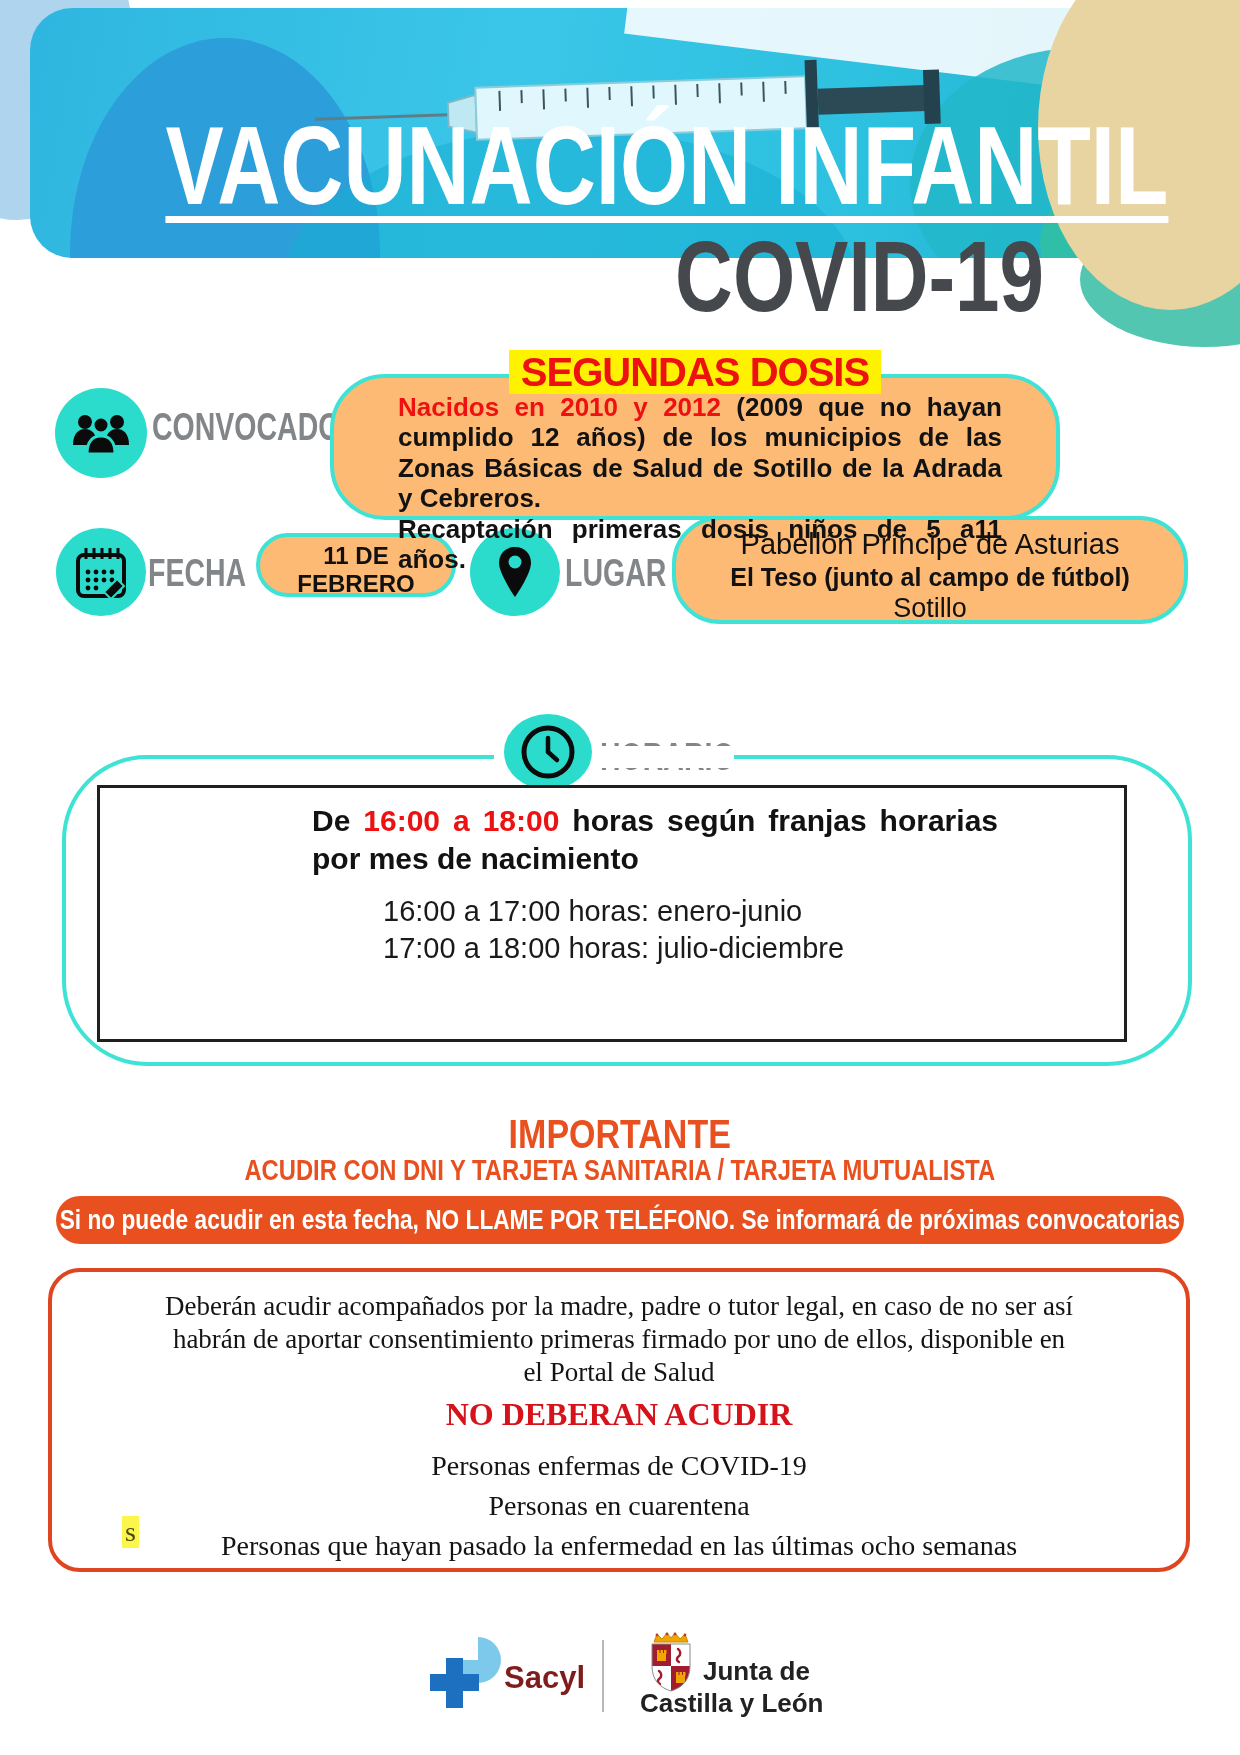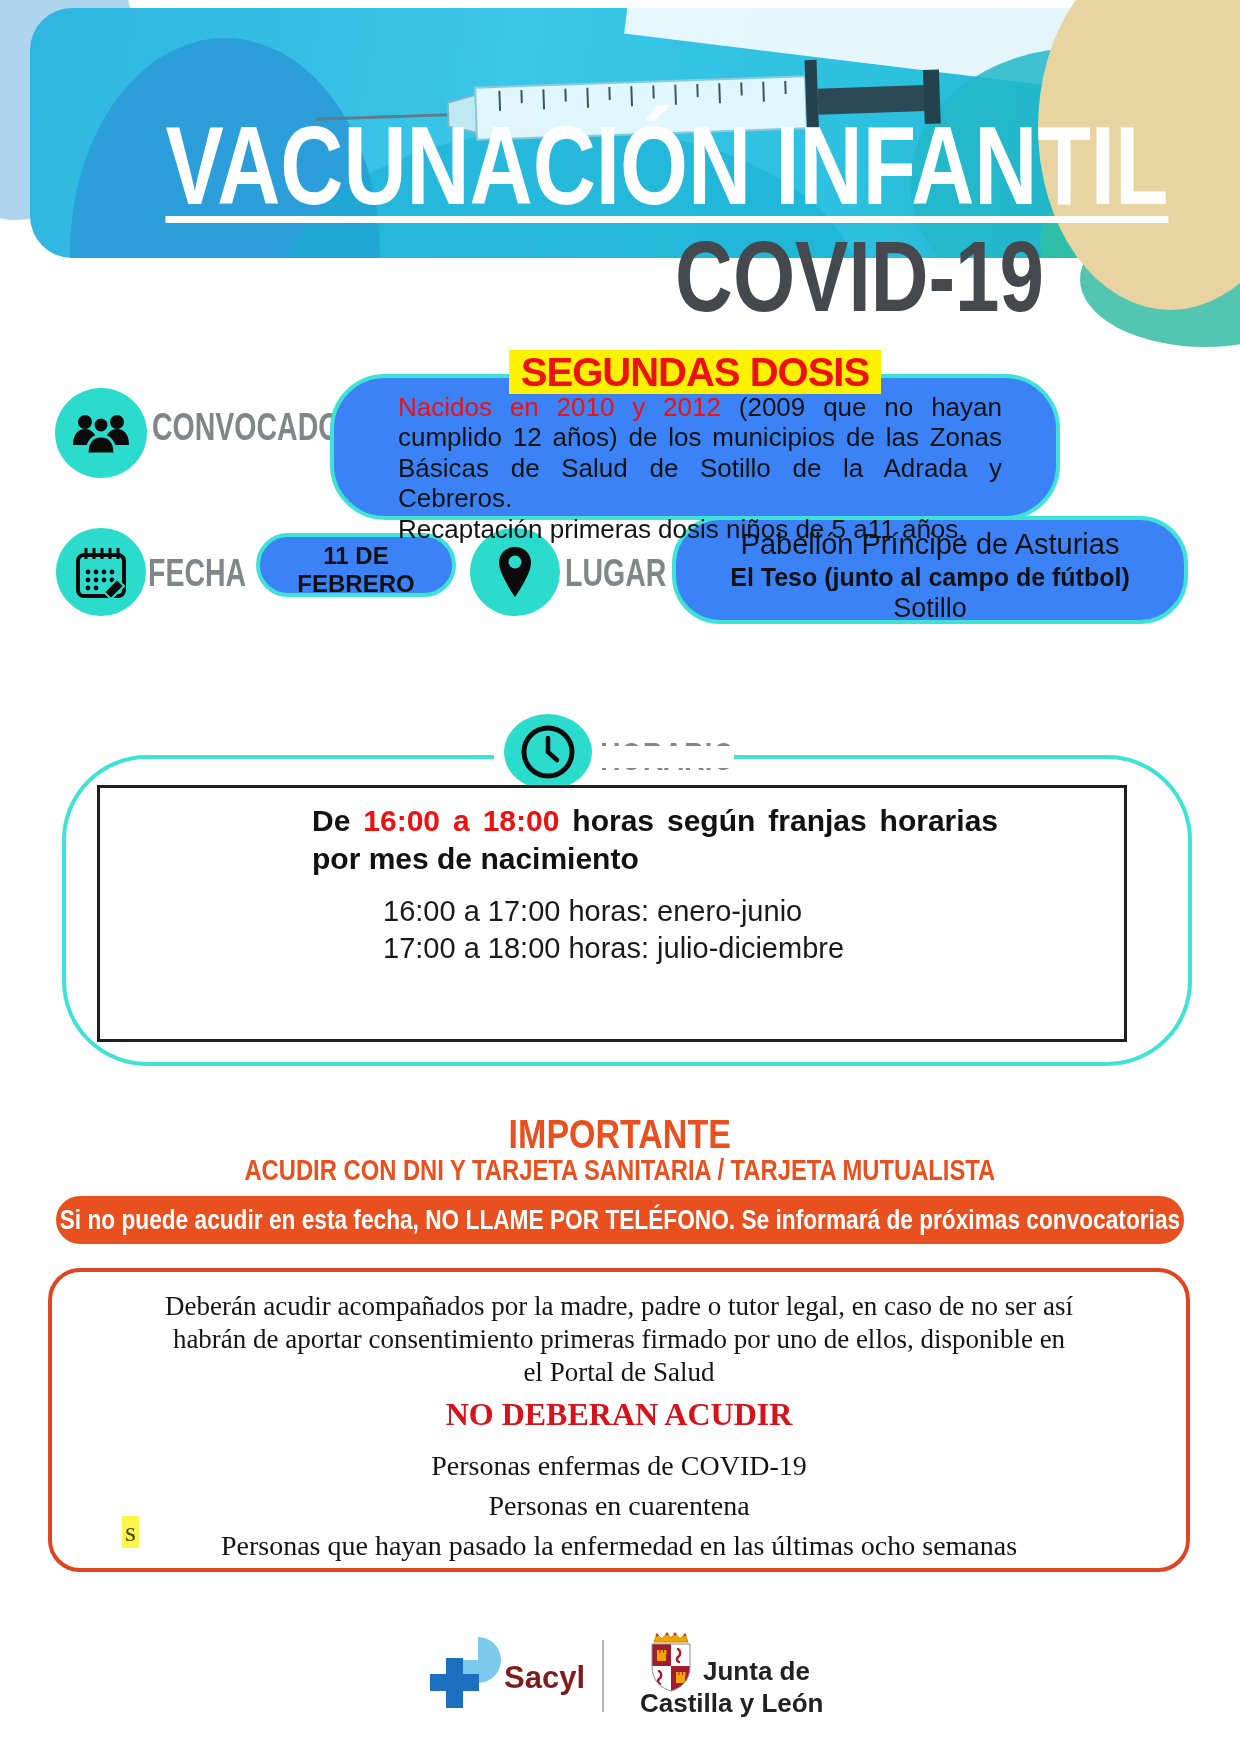--- a/index.html
+++ b/index.html
@@ -26,29 +26,29 @@
   .header-title { position:absolute; left:24px; top:110px; width:1060px; text-align:center; z-index:6; }
   .header-title .t {
     display:inline-block; font-size:112px; font-weight:bold; color:#ffffff; line-height:1.0;
     transform:scaleX(0.78); white-space:nowrap;
     text-decoration:underline; text-decoration-thickness:7px; text-underline-offset:12px;
   }
   .header-sub { position:absolute; left:30px; top:226px; width:1060px; text-align:right; z-index:6; }
   .header-sub .t { display:inline-block; font-size:100px; font-weight:bold; color:#45484c; line-height:1.0; transform:scaleX(0.80); white-space:nowrap; }
   
   .tcirc { position:absolute; background:#2bdccd; border-radius:50%; display:flex; align-items:center; justify-content:center; z-index:3; }
-  .tbox  { position:absolute; border:4px solid #3fe3d6; border-radius:55px; background:#3b82f6; box-sizing:border-box; }
+  .tbox  { position:absolute; border:4px solid #3fe3d6; border-radius:55px; background:#fdba74; box-sizing:border-box; }
   .seclabel { position:absolute; white-space:nowrap; }
   .seclabel .t { display:inline-block; font-size:38px; font-weight:bold; color:#838689; transform:scaleX(0.75); transform-origin:left center; white-space:nowrap; }
   .red { color:#ed1111; }
   
   .sd-wrap { position:absolute; left:330px; top:350px; width:730px; text-align:center; z-index:4; }
   .sd { display:inline-block; background:#fff200; color:#ed1111; font-size:40px; font-weight:bold; letter-spacing:-1px; padding:1px 12px; line-height:1.05; }
   .conv-box { left:330px; top:374px; width:730px; height:146px; border-radius:55px; }
-  .conv-text { position:absolute; left:398px; top:392px; width:604px; font-size:26px; font-weight:normal; color:#121212; text-align:justify; line-height:1.17; z-index:4; }
+  .conv-text { position:absolute; left:398px; top:392px; width:604px; font-size:26px; font-weight:bold; color:#121212; text-align:justify; line-height:1.17; z-index:4; }
   .conv-text p { margin:0; }
   
   .fecha-box { left:256px; top:533px; width:200px; height:64px; border-radius:34px; text-align:center; font-size:24px; font-weight:bold; color:#111; line-height:1.16; padding-top:5px; }
   .lugar-box { left:672px; top:516px; width:516px; height:108px; border-radius:48px; text-align:center; color:#111; padding-top:7px; }
   .lugar-l1 { font-size:29px; font-weight:normal; line-height:1.2; }
   .lugar-l2 { font-size:25px; font-weight:bold; line-height:1.2; }
   .lugar-l3 { font-size:27px; font-weight:normal; line-height:1.2; }
   
   .hor-box { left:62px; top:755px; width:1130px; height:311px; border-radius:85px; z-index:1; background:transparent; }
   .hor-gap { position:absolute; left:494px; top:746px; width:240px; height:22px; background:#fff; z-index:2; }

